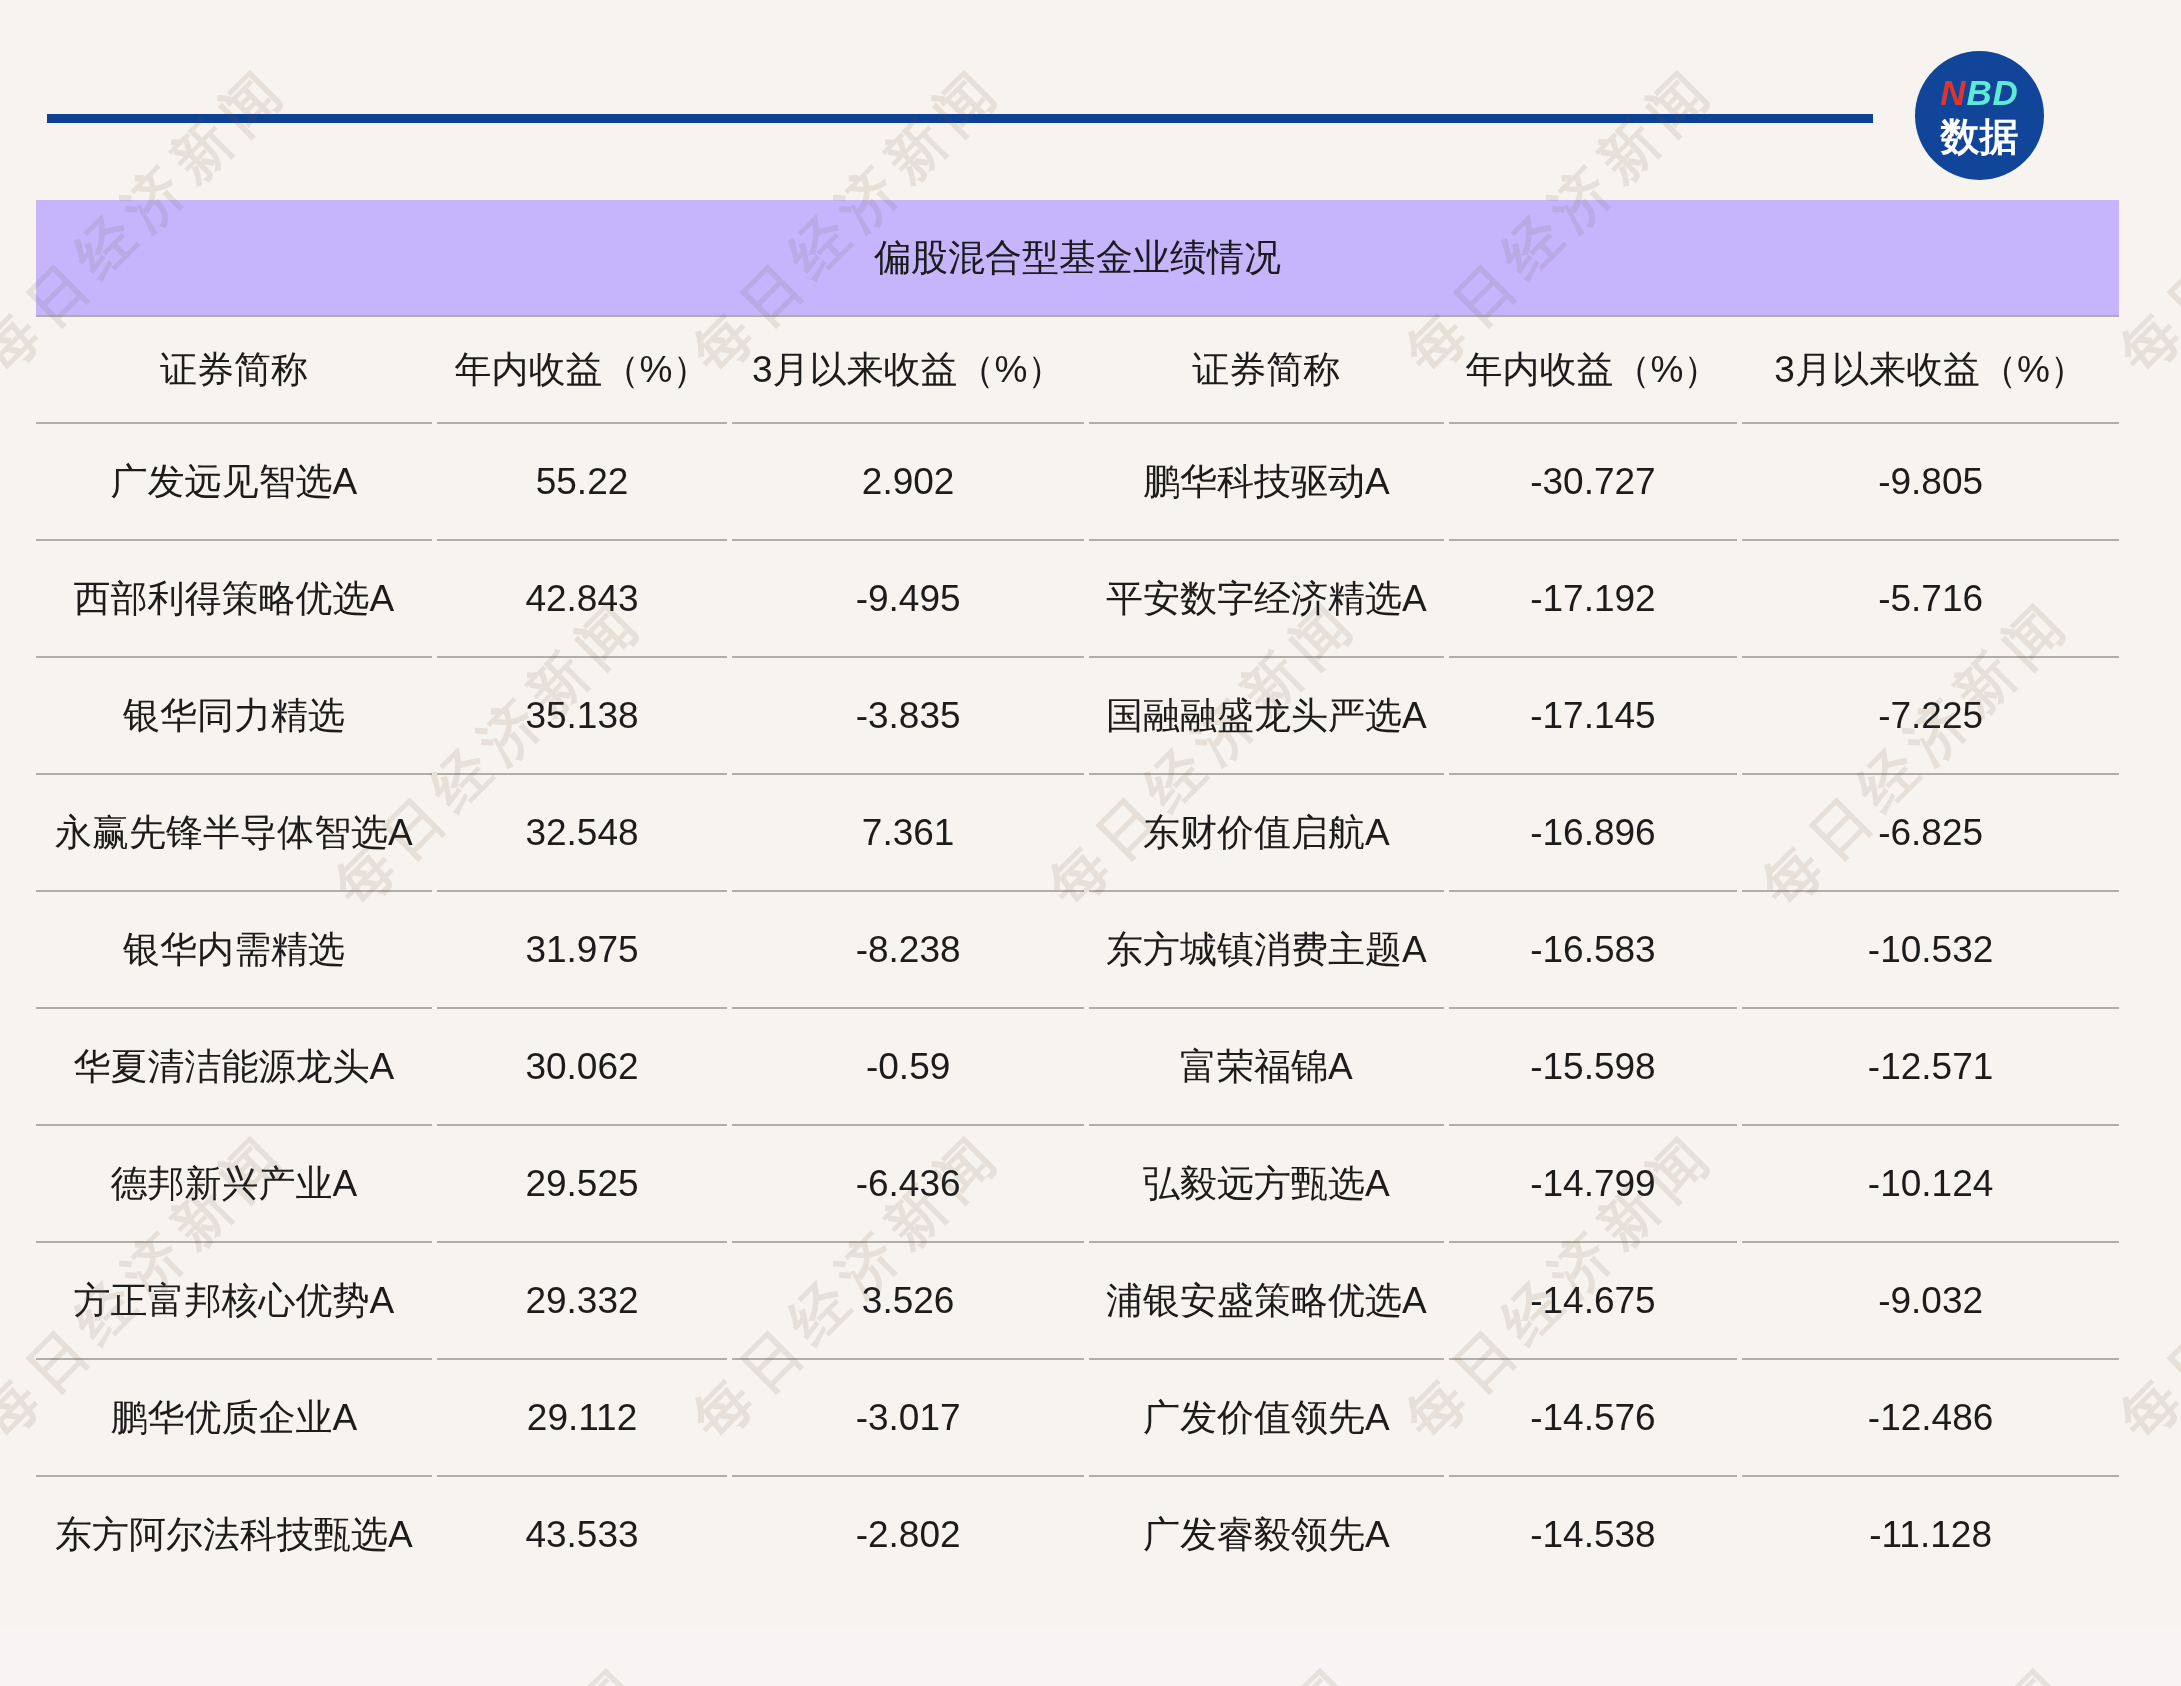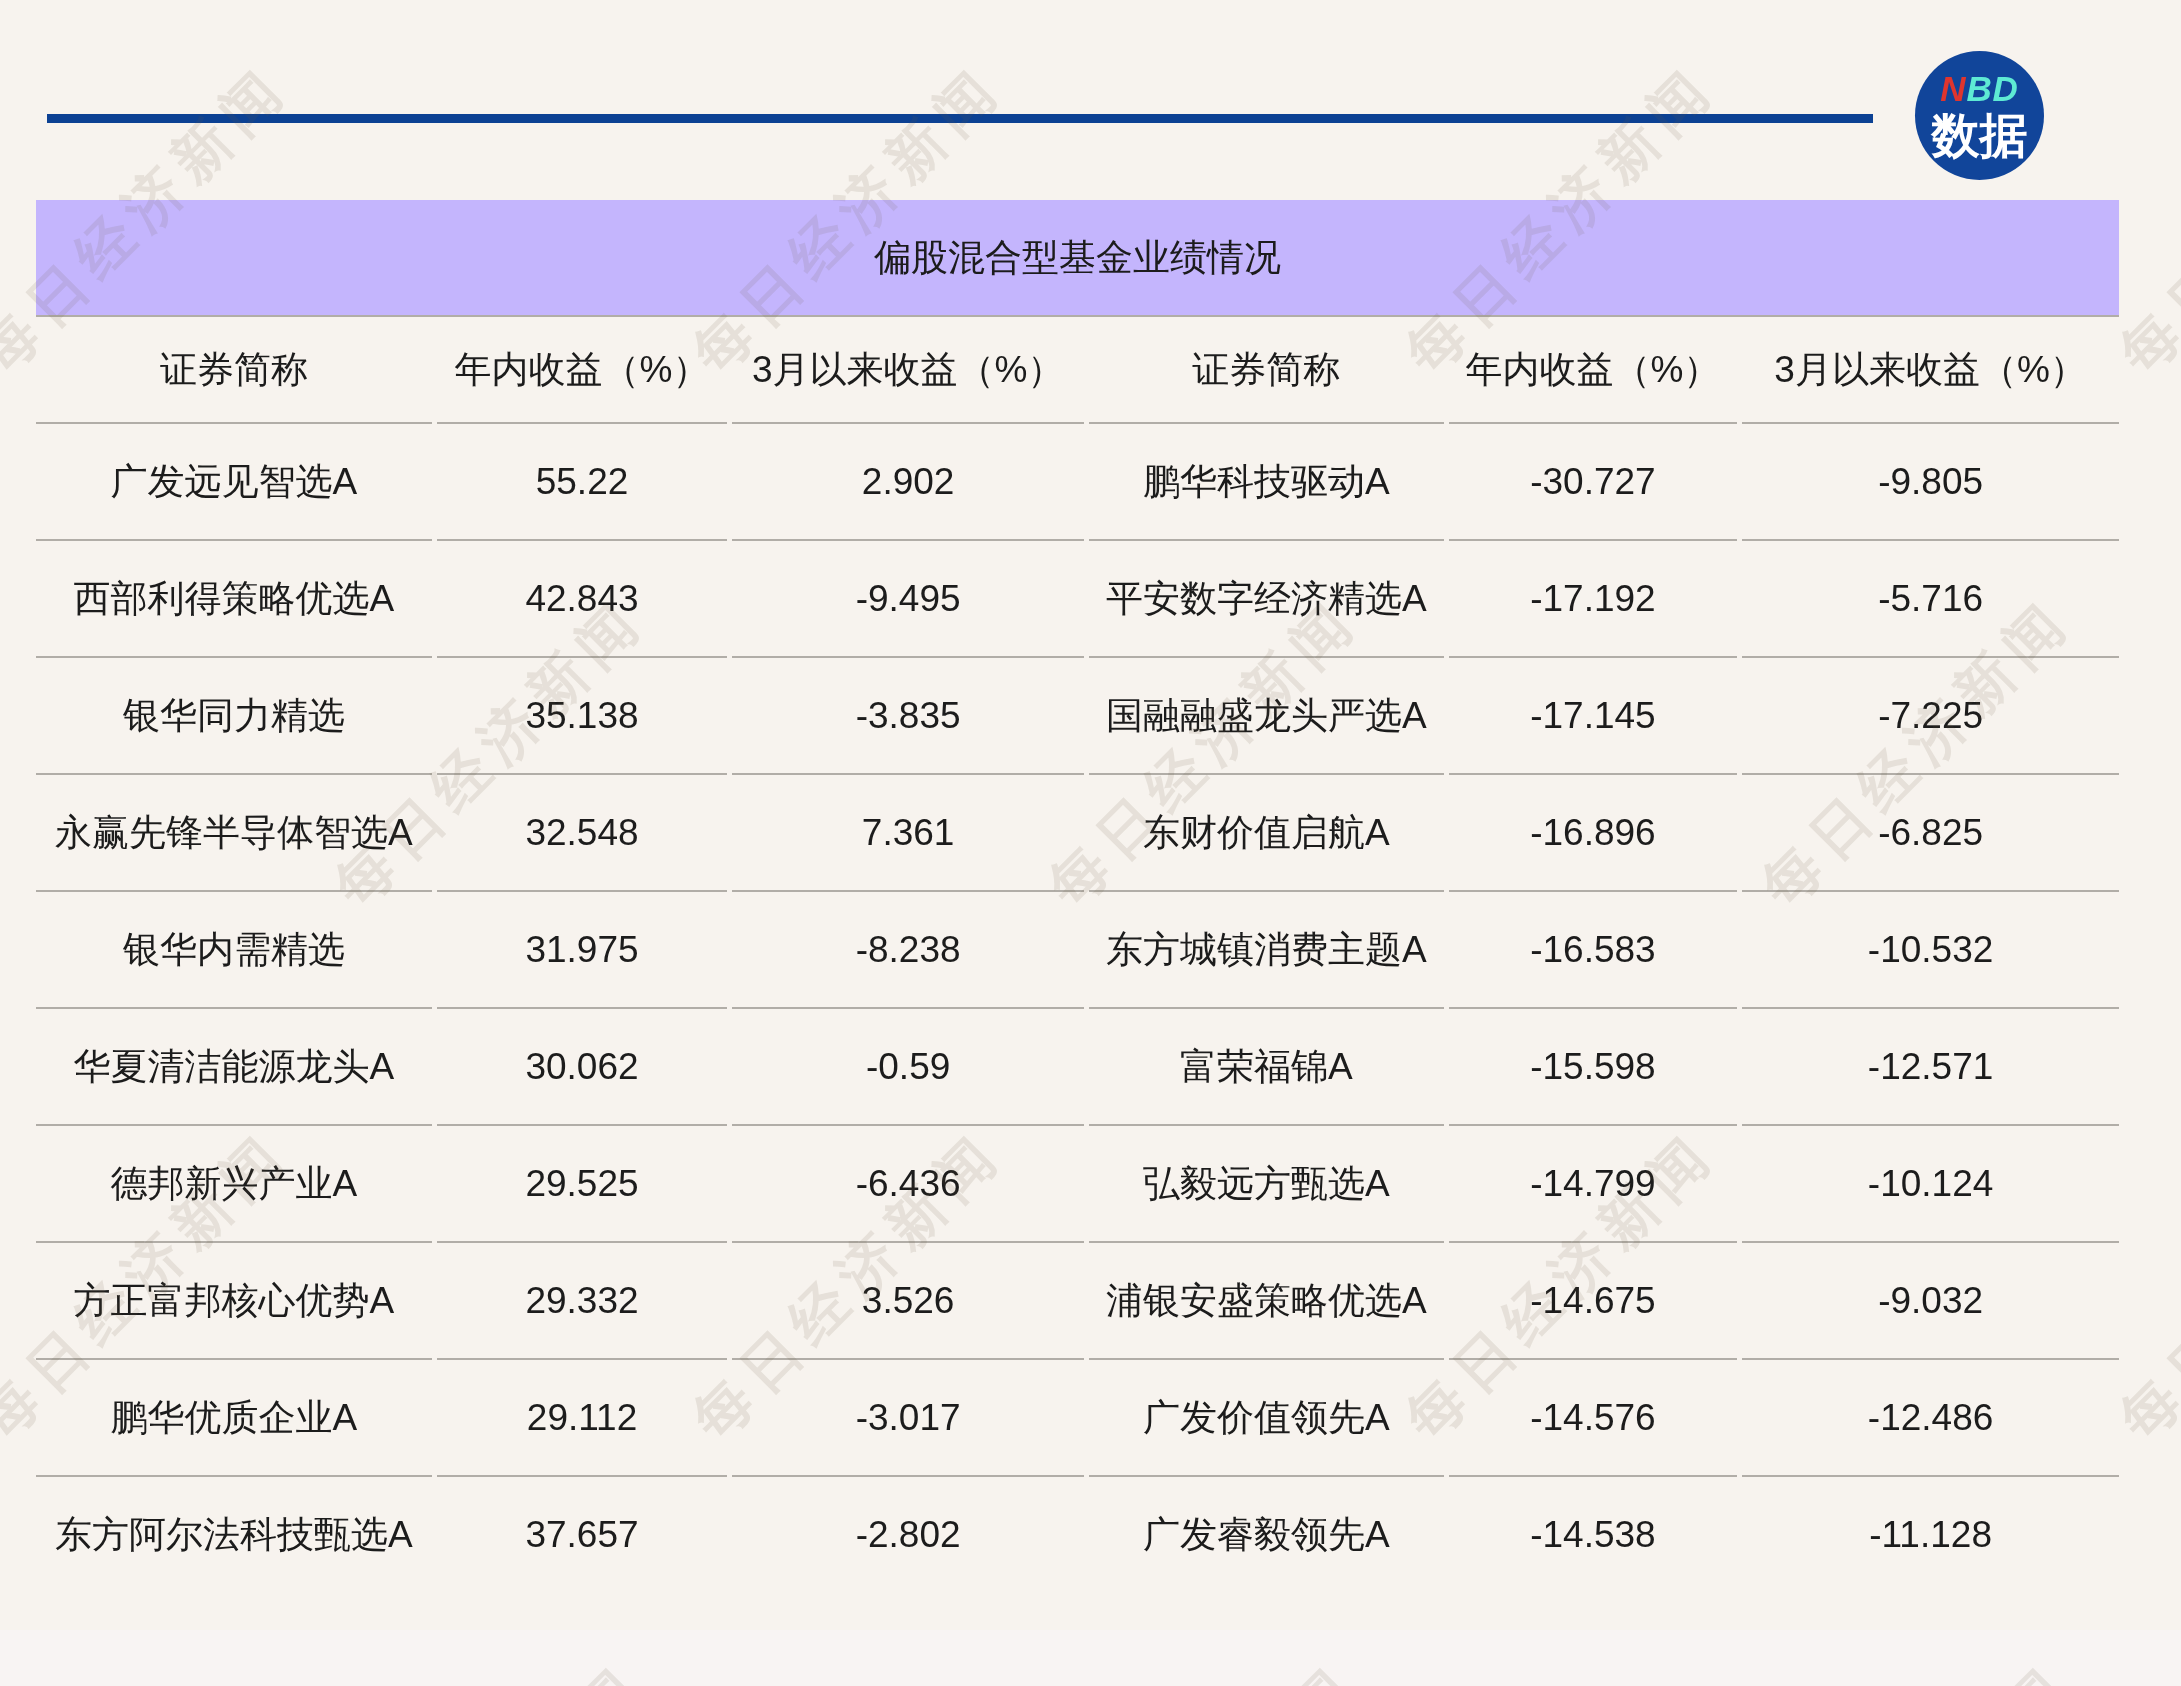--- a/index.html
+++ b/index.html
@@ -10,21 +10,21 @@
   }
   .top-rule{position:absolute;left:47px;top:114px;width:1826px;height:9.2px;background:#0c4193;}
   .logo{
     position:absolute;left:1915px;top:51px;width:129px;height:129px;border-radius:50%;
     background:#11459a;display:flex;flex-direction:column;align-items:center;justify-content:center;
     line-height:1;z-index:2;
   }
   .logo-top{font-size:35px;font-weight:bold;font-style:italic;letter-spacing:0.9px;}
   .logo-n{color:#e0352e;}
   .logo-bd{color:#5eead4;}
-  .logo-bottom{font-size:48px;font-weight:bold;color:#ffffff;margin-top:6.4px;}
+  .logo-bottom{font-size:39px;font-weight:bold;color:#ffffff;margin-top:6.4px;}
   .fund-table{
     position:absolute;left:31px;top:200px;width:2093px;
     border-collapse:separate;border-spacing:5.5px 0;table-layout:fixed;
   }
   col.c0{width:395px}col.c1{width:290px}col.c2{width:351px}
   col.c3{width:354px}col.c4{width:288px}col.c5{width:376px}
   .title-cell{
     height:103px;background:#c4b5fd;text-align:center;vertical-align:middle;
     font-size:37px;border-bottom:2.8px solid #b1ada7;
   }
@@ -146,21 +146,21 @@
         <tr>
           <td>鹏华优质企业A</td>
           <td>29.112</td>
           <td>-3.017</td>
           <td>广发价值领先A</td>
           <td>-14.576</td>
           <td>-12.486</td>
         </tr>
         <tr>
           <td>东方阿尔法科技甄选A</td>
-          <td>37.657</td>
+          <td>43.533</td>
           <td>-2.802</td>
           <td>广发睿毅领先A</td>
           <td>-14.538</td>
           <td>-11.128</td>
         </tr>
       </tbody>
   </table>
 
   <div class="footer-strip"></div>
 

